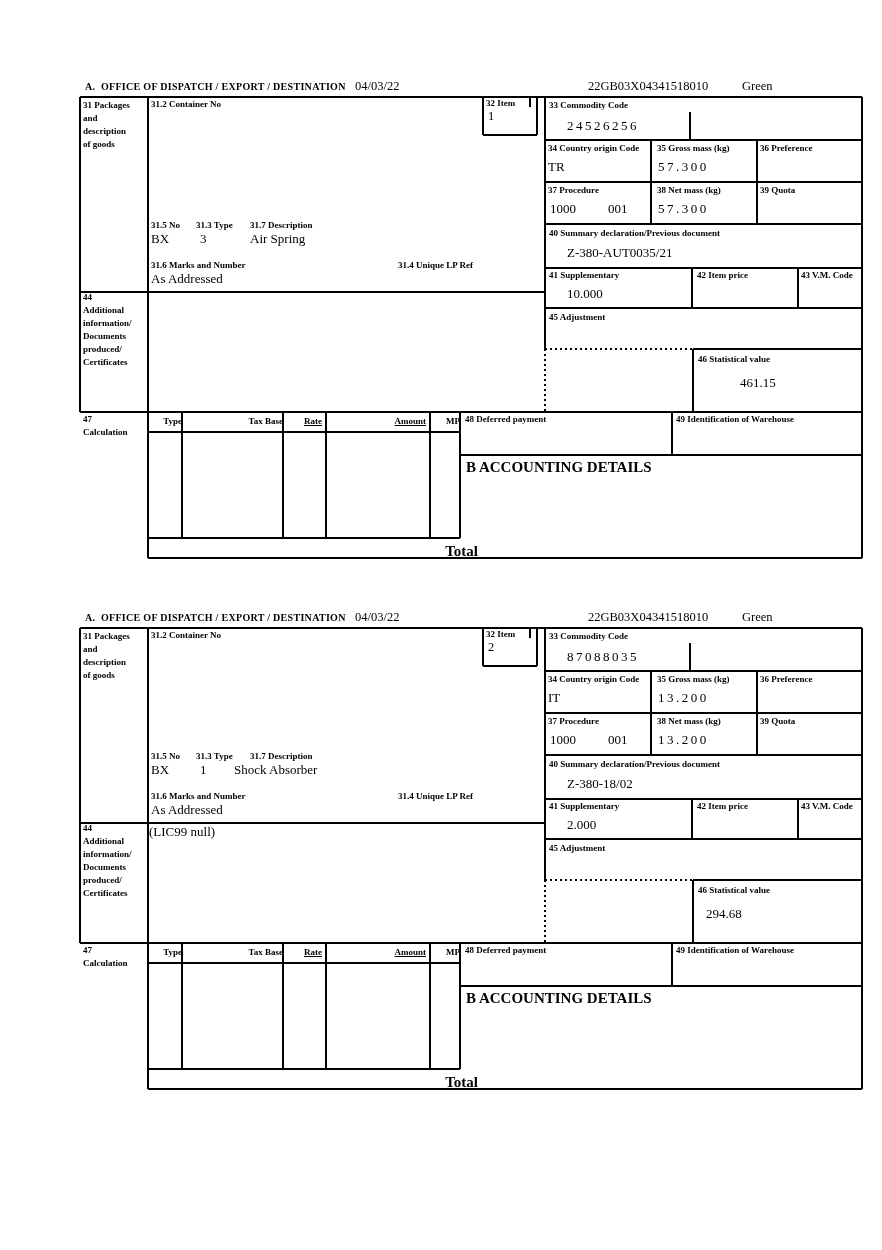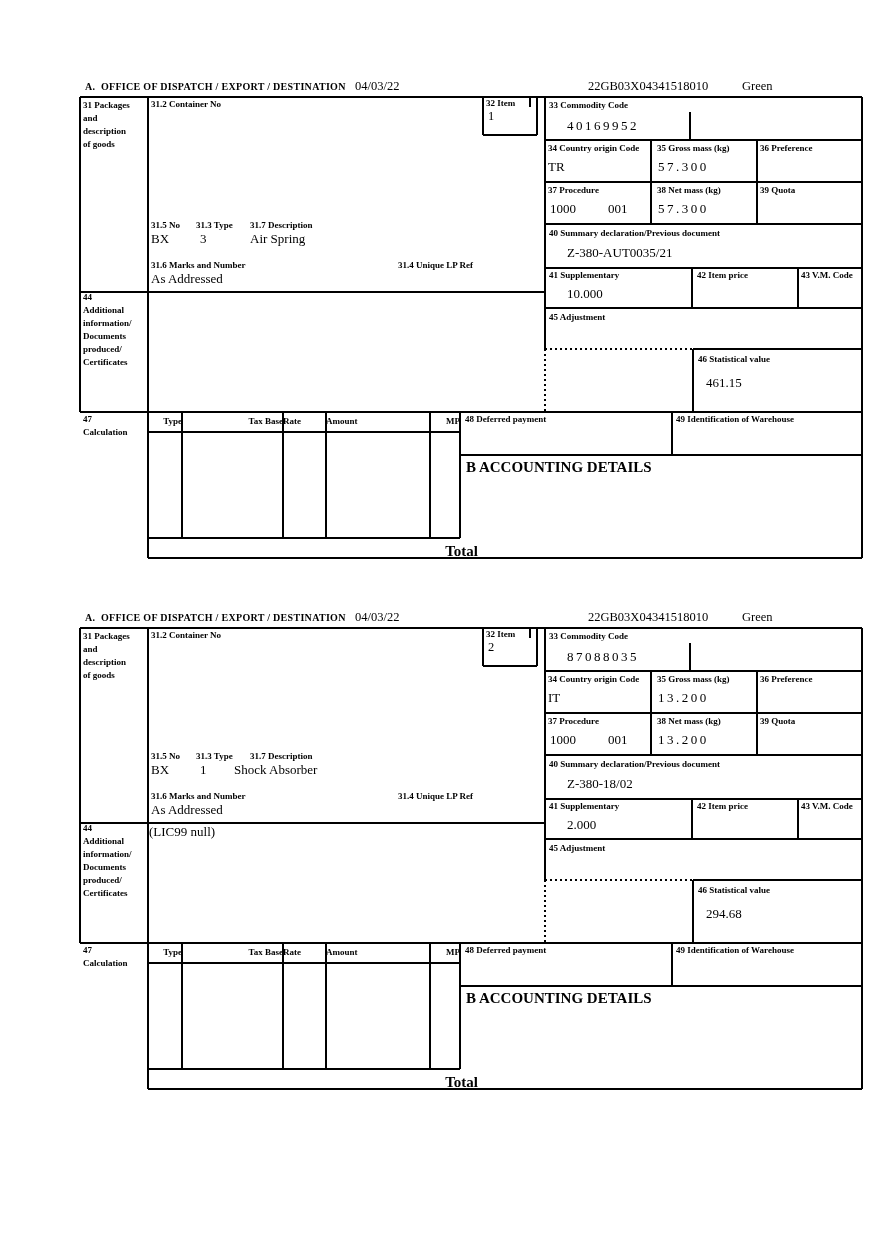--- a/index.html
+++ b/index.html
@@ -7,21 +7,21 @@
   .block{position:absolute;left:0;width:882px;height:482px;}
   .grid{position:absolute;left:0;top:0;}
   .block span{position:absolute;white-space:pre;line-height:1;display:block;}
   .lbl{font-size:9px;font-weight:bold;}
   .hdr-lbl{font-size:10px;font-weight:bold;letter-spacing:.3px;}
   .b10{font-size:15px;font-weight:bold;}
   .val{font-size:13px;}
   .vsm{font-size:12.5px;}
   .sp{letter-spacing:2.5px;}
   .ctr{text-align:right;}
-  .rgt{}
+  .rgt{text-align:right;text-decoration:underline;}
 </style>
 </head>
 <body>
 
 <div id="page">
   <div class="block" style="top: 79px;">
 
     <svg class="grid" width="882" height="482">
       <g stroke="#000" stroke-width="2" shape-rendering="crispEdges">
 
@@ -92,41 +92,41 @@
     <span class="lbl" style="left:250px;top:142px">31.7 Description</span>
     <span class="val" style="left:151px;top:153px">BX</span>
     <span class="val" style="left:200px;top:153px">3</span>
     <span class="val" style="left:250px;top:153px">Air Spring</span>
     <span class="lbl" style="left:151px;top:182px">31.6 Marks and Number</span>
     <span class="lbl" style="left:398px;top:182px">31.4 Unique LP Ref</span>
     <span class="val" style="left:151px;top:193px">As Addressed</span>
     <span class="val" style="left:149px;top:215px"></span>
 
     <span class="lbl" style="left:549px;top:22px">33 Commodity Code</span>
-    <span class="val sp" style="left:567px;top:40px">40169952</span>
+    <span class="val sp" style="left:567px;top:40px">24526256</span>
     <span class="lbl" style="left:548px;top:65px">34 Country origin Code</span>
     <span class="val" style="left:548px;top:81px">TR</span>
     <span class="lbl" style="left:657px;top:65px">35 Gross mass (kg)</span>
     <span class="val sp" style="left:658px;top:81px">57.300</span>
     <span class="lbl" style="left:760px;top:65px">36 Preference</span>
     <span class="lbl" style="left:548px;top:107px">37 Procedure</span>
     <span class="val" style="left:550px;top:123px">1000</span>
     <span class="val" style="left:608px;top:123px">001</span>
     <span class="lbl" style="left:657px;top:107px">38 Net mass (kg)</span>
     <span class="val sp" style="left:658px;top:123px">57.300</span>
     <span class="lbl" style="left:760px;top:107px">39 Quota</span>
     <span class="lbl" style="left:549px;top:150px">40 Summary declaration/Previous document</span>
     <span class="val" style="left:567px;top:167px">Z-380-AUT0035/21</span>
     <span class="lbl" style="left:549px;top:192px">41 Supplementary</span>
     <span class="val" style="left:567px;top:208px">10.000</span>
     <span class="lbl" style="left:697px;top:192px">42 Item price</span>
     <span class="lbl" style="left:801px;top:192px">43 V.M. Code</span>
     <span class="lbl" style="left:549px;top:234px">45 Adjustment</span>
     <span class="lbl" style="left:698px;top:276px">46 Statistical value</span>
-    <span class="val" style="left:706px;top:297px">461.15</span>
+    <span class="val" style="left:740px;top:297px">461.15</span>
 
     <span class="lbl ctr" style="left:148px;top:338px;width:34px">Type</span>
     <span class="lbl ctr" style="left:182px;top:338px;width:101px">Tax Base</span>
     <span class="lbl rgt" style="left:283px;top:338px;width:39px">Rate</span>
     <span class="lbl rgt" style="left:326px;top:338px;width:100px">Amount</span>
     <span class="lbl ctr" style="left:430px;top:338px;width:30px">MP</span>
 
     <span class="lbl" style="left:465px;top:336px">48 Deferred payment</span>
     <span class="lbl" style="left:676px;top:336px">49 Identification of Warehouse</span>
     <span class="b10" style="left:466px;top:381px">B ACCOUNTING DETAILS</span>

